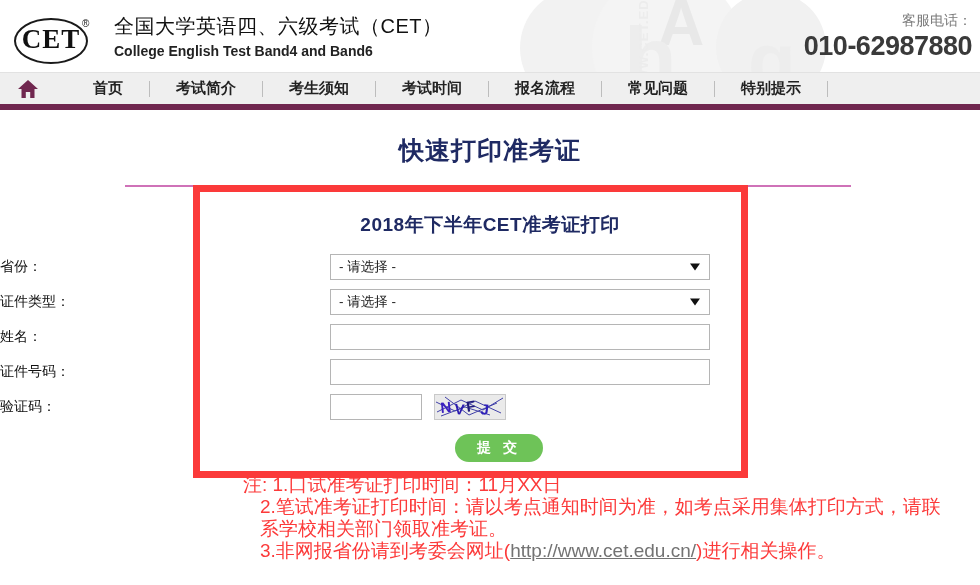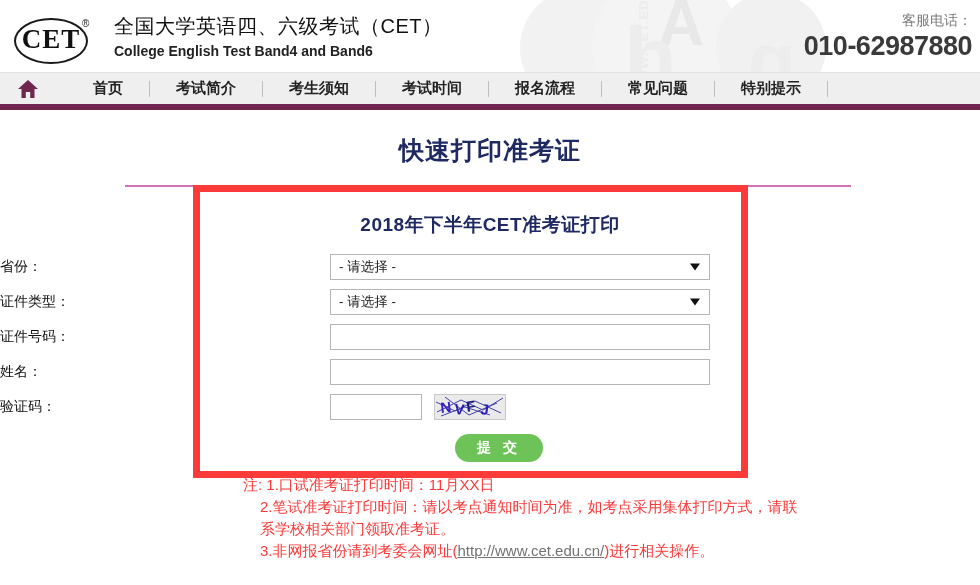--- a/index.html
+++ b/index.html
@@ -294,21 +294,21 @@
     font-family: Liberation Sans, sans-serif;
   }
 
   
   .notes {
     position: absolute;
     left: 243px;
     top: 474px;
     width: 620px;
     color: #fc3a3a;
-    font-size: 15px;
+    font-size: 19px;
     line-height: 22px;
   }
   .note-line {
     white-space: nowrap;
   }
   .note-indent {
     padding-left: 17px;
   }
   .note-link {
     color: #737373;
@@ -385,26 +385,26 @@
 
   <div class="form-row">
     <div class="form-label">证件类型：</div>
     <div class="field-select">
       <span>- 请选择 -</span>
       <span class="select-caret"></span>
     </div>
   </div>
 
   <div class="form-row">
+    <div class="form-label">姓名：</div>
+    <input class="field-input" type="text" value="" style="">
+  </div>
+
+  <div class="form-row">
     <div class="form-label">证件号码：</div>
-    <input class="field-input" type="text" value="" style="">
-  </div>
-
-  <div class="form-row">
-    <div class="form-label">姓名：</div>
     <input class="field-input" type="text" value="" style="">
   </div>
 
   <div class="form-row">
     <div class="form-label">验证码：</div>
     <input class="field-input captcha-input" type="text" value="" style="">
     <div class="captcha-img">
       <svg width="70" height="24" viewBox="0 0 70 24">
         <rect x="0" y="0" width="70" height="24" fill="#eaeaea"></rect>
         <g stroke="#22229c" stroke-width="1" fill="none" opacity="0.85">

